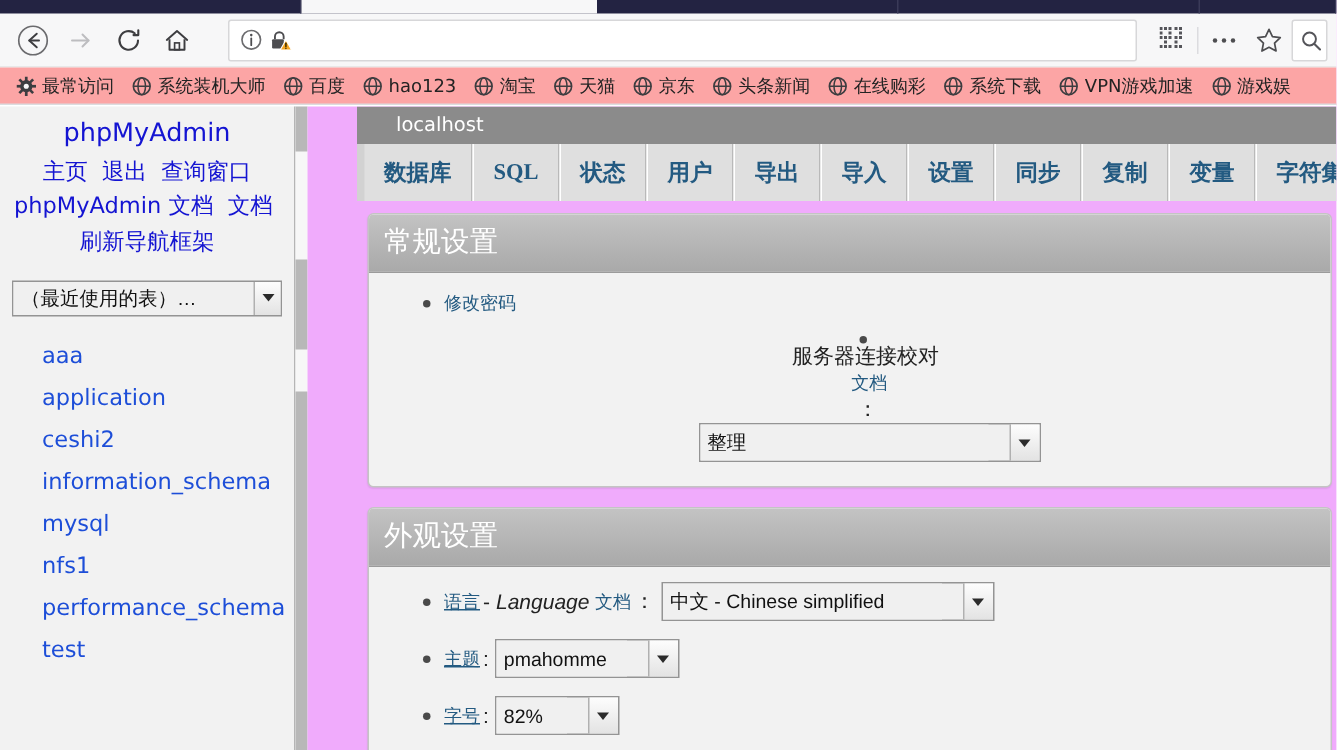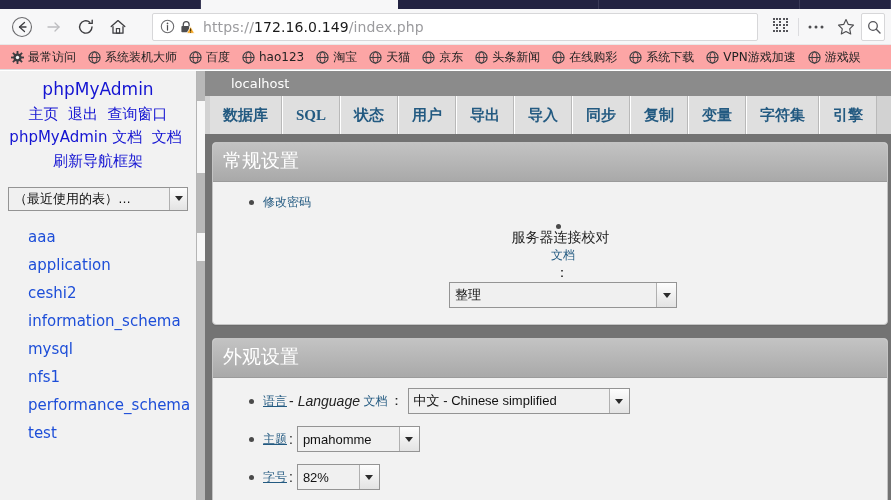--- a/index.html
+++ b/index.html
@@ -260,23 +260,24 @@
     position: absolute;
     left: 0; right: 0;
     background: #b8b8b8;
     border-radius: 0;
   }
 
   
   #content {
     flex: 1;
     min-width: 0;
-    background: #737373;
+    background: #f0abfc;
     overflow: hidden;
     position: relative;
+    padding-left: 33px;
   }
   #server-header {
     height: 25px;
     background: #8b8b8b;
     display: flex;
     align-items: center;
     padding-left: 26px;
     box-sizing: border-box;
   }
   #server-header .sh-label {
@@ -422,21 +423,20 @@
     </span>
     <span class="url-icon">
       <svg width="16" height="16" viewBox="0 0 16 16">
         <path d="M4.3 7.2 V5.4 a2.9 2.9 0 0 1 5.8 0 V7.2" fill="none" stroke="#4d4d50" stroke-width="1.25"></path>
         <rect x="2.4" y="7.1" width="7.8" height="6.2" rx="0.8" fill="#4d4d50"></rect>
         <path d="M11.6 7.6 L15.4 14.3 H7.8 Z" fill="#f5a623" stroke="#ffffff" stroke-width="0.7"></path>
         <path d="M11.6 9.8 V12.0" stroke="#4a3500" stroke-width="1.1" stroke-linecap="round"></path>
         <circle cx="11.6" cy="13.2" r="0.55" fill="#4a3500"></circle>
       </svg>
     </span>
-    <span id="url-text"><span class="scheme">https://</span><span class="host">172.16.0.149</span><span class="path">/index.php</span></span>
   </div>
 
   <div class="tb-right">
     <div class="tb-icon">
       <svg width="17" height="17" viewBox="0 0 17 17">
         <g fill="#55555a">
           <rect x="0" y="0" width="2" height="2"></rect>
             <rect x="3" y="0" width="2" height="2"></rect>
             <rect x="6" y="0" width="2" height="2"></rect>
           <rect x="10" y="0" width="2" height="2"></rect>
@@ -655,20 +655,21 @@
       <span class="sh-label">localhost</span>
     </div>
 
     <div id="tab-row">
       <div class="main-tab first">数据库</div>
       <div class="main-tab">SQL</div>
       <div class="main-tab">状态</div>
       <div class="main-tab">用户</div>
       <div class="main-tab">导出</div>
       <div class="main-tab">导入</div>
+      <div class="main-tab">设置</div>
       <div class="main-tab">同步</div>
       <div class="main-tab">复制</div>
       <div class="main-tab">变量</div>
       <div class="main-tab">字符集</div>
       <div class="main-tab">引擎</div>
     </div>
 
     <div id="panels">
 
       <div class="panel">

